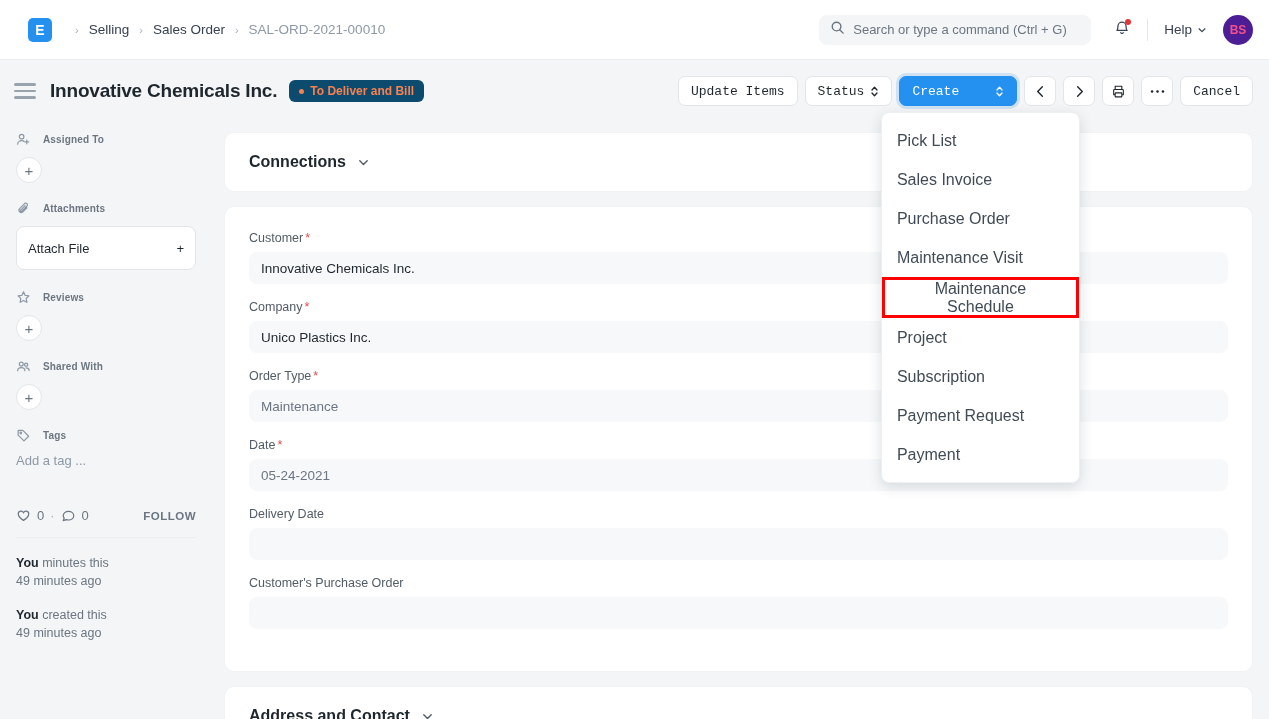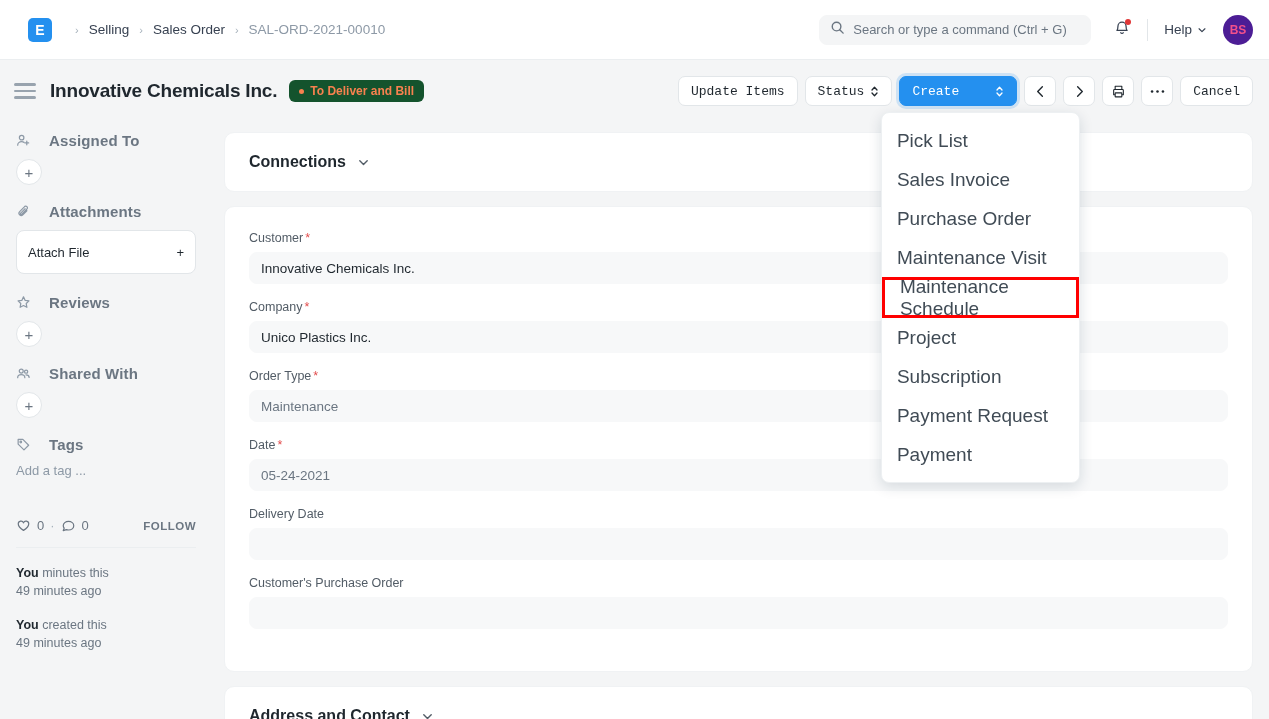--- a/index.html
+++ b/index.html
@@ -80,21 +80,21 @@
   }
   .hamburger span {
     height: 2.5px; background: #98A3AE; border-radius: 2px; display: block;
   }
   .page-title {
     font-size: 19px; font-weight: bold; color: #1F272E; letter-spacing: -0.2px;
   }
   .status-badge {
     margin-left: 12px; height: 22px; display: inline-flex; align-items: center;
     gap: 6px; padding: 0 10px; border-radius: 6px;
-    background: #14532d; color: #F8814F; font-size: 12px; font-weight: 600;
+    background: #0c4a6e; color: #F8814F; font-size: 12px; font-weight: 600;
   }
   .status-dot {
     width: 5px; height: 5px; border-radius: 50%; background: #F8814F;
   }
   .actions {
     margin-left: auto; display: flex; align-items: center; gap: 7px;
     position: relative;
   }
   .btn {
     height: 30px; border-radius: 7px; border: 1px solid #E2E6E9;
@@ -115,34 +115,34 @@
   
   .dropdown {
     position: absolute; top: 36px; left: 203px;
     width: 199px; background: #FFFFFF;
     border-radius: 8px; border: 1px solid #EDF0F2;
     box-shadow: 0 4px 14px rgba(17,43,66,0.14);
     padding: 8px 0; z-index: 40;
   }
   .dd-item {
     height: 39px; display: flex; align-items: center;
-    padding: 0 15px; font-size: 19px; color: #404B55; cursor: pointer;
+    padding: 0 15px; font-size: 16px; color: #404B55; cursor: pointer; text-align: center;
   }
   .dd-item.highlight {
     border: 3px solid #FF0000; height: 41px; background: #FFFFFF;
   }
 
   
   .body { display: flex; height: 597px; }
 
   .sidebar { width: 212px; padding: 10px 16px 0 16px; flex: none; }
   .side-section { margin-bottom: 8px; }
   .side-head {
-    display: flex; align-items: center; gap: 18px;
-    font-size: 15px; color: #6B7682; font-weight: 600;
+    display: flex; align-items: center; gap: 12px;
+    font-size: 10px; color: #6B7682; font-weight: 600;
     letter-spacing: 0.15px; margin-bottom: 10px;
   }
   .plus-circle {
     width: 26px; height: 26px; border-radius: 50%;
     border: 1px solid #E2E6E9; background: #FFFFFF; color: #6B7682;
     display: flex; align-items: center; justify-content: center;
     font-size: 15px; cursor: pointer; margin-bottom: 18px;
   }
   .attach-btn {
     height: 44px; border: 1px solid #E2E6E9; border-radius: 8px;

